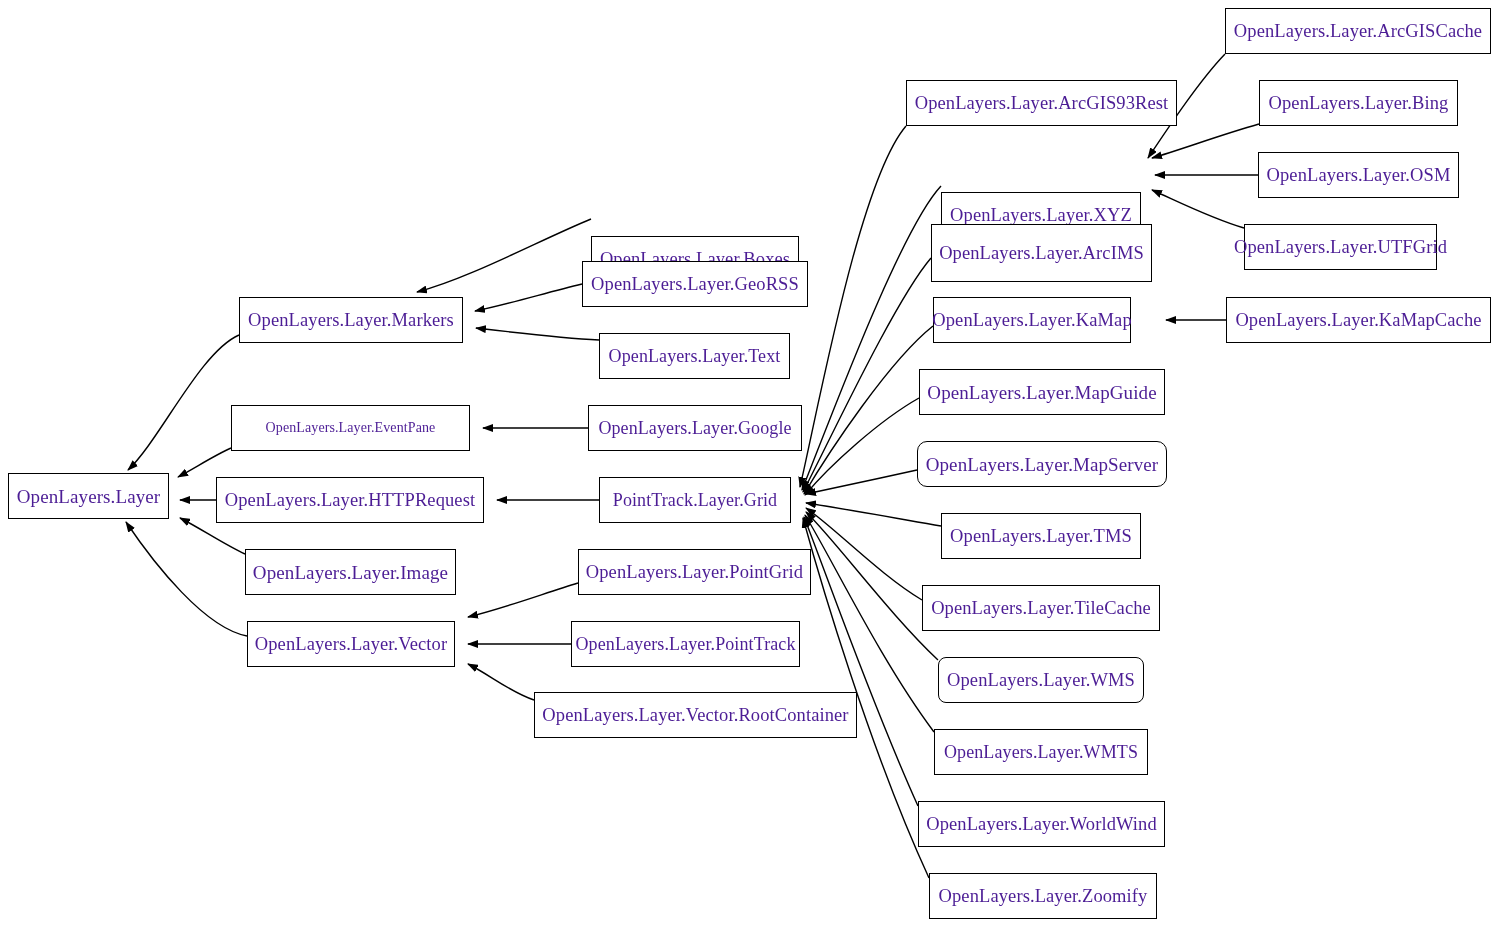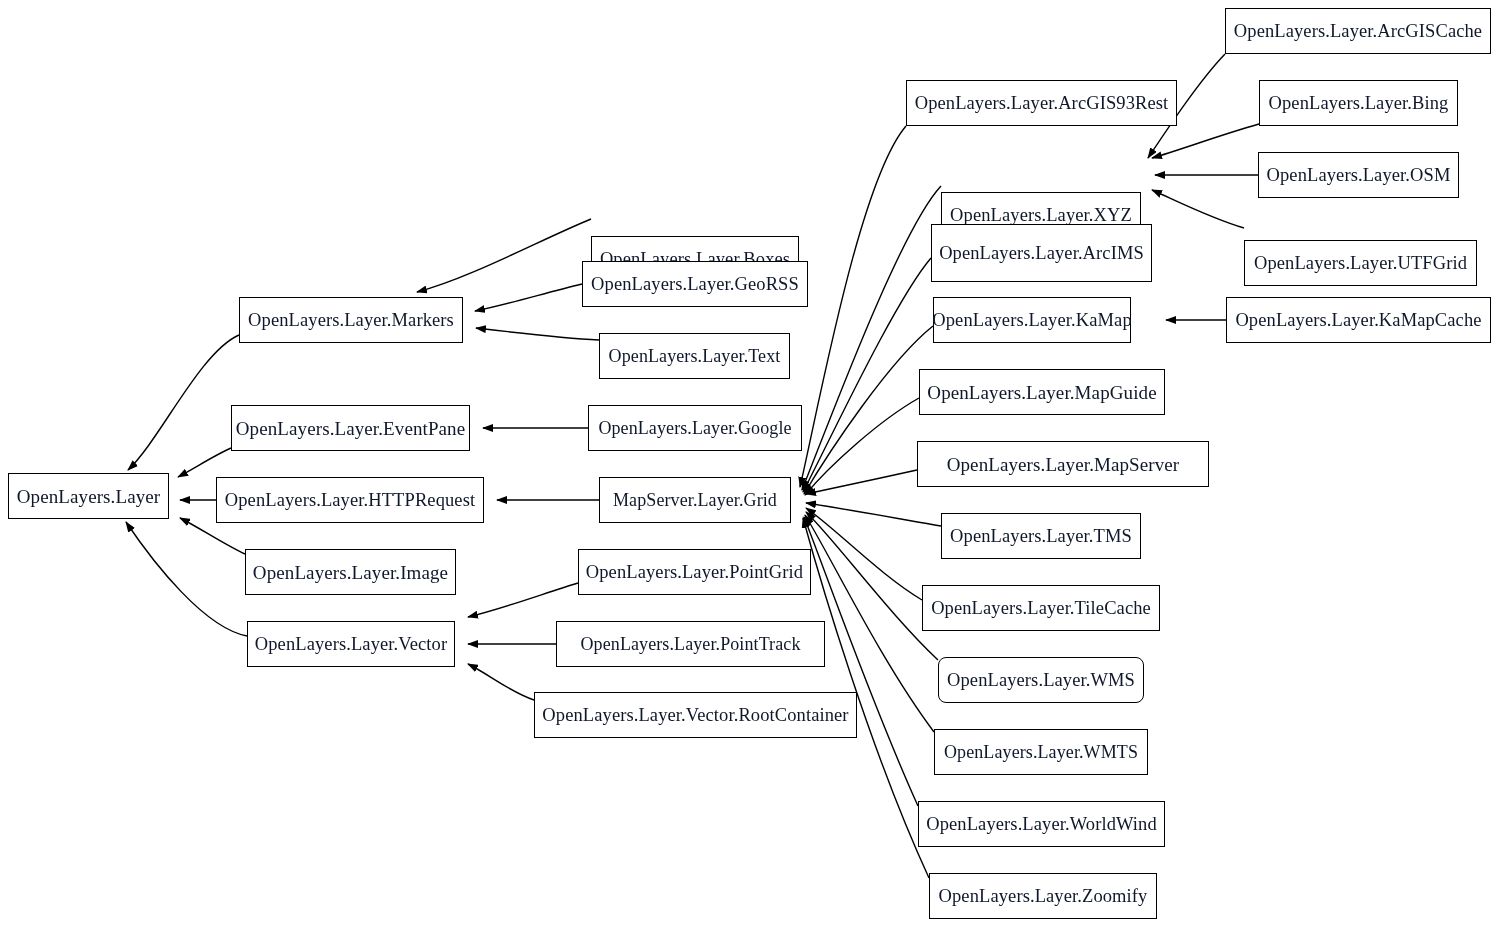--- a/index.html
+++ b/index.html
@@ -26,21 +26,21 @@
   }
   .node {
     position: absolute;
     box-sizing: border-box;
     border: 1px solid #000000;
     background: #ffffff;
     display: flex;
     align-items: center;
     justify-content: center;
     white-space: nowrap;
-    color: #0f172a;
+    color: #4c1d95;
     font-size: 19px;
     line-height: 1;
     letter-spacing: 0.1px;
     z-index: 2;
   }
   .node-label {
     display: block;
     padding: 0 4px;
   }
 </style>
@@ -90,21 +90,21 @@
   </svg>
 
   <div id="nodes-group">
       <div class="node" style="left: 8px; top: 473px; width: 161px; height: 46px;">
         <span class="node-label">OpenLayers.Layer</span>
       </div>
       <div class="node" style="left: 239px; top: 297px; width: 224px; height: 46px;">
         <span class="node-label" style="font-size: 18.5px;">OpenLayers.Layer.Markers</span>
       </div>
       <div class="node" style="left: 231px; top: 405px; width: 239px; height: 46px;">
-        <span class="node-label" style="font-size: 19px;">OpenLayers.Layer.EventPane</span>
+        <span class="node-label" style="font-size: 14px;">OpenLayers.Layer.EventPane</span>
       </div>
       <div class="node" style="left: 216px; top: 477px; width: 268px; height: 46px;">
         <span class="node-label" style="font-size: 18.5px;">OpenLayers.Layer.HTTPRequest</span>
       </div>
       <div class="node" style="left: 245px; top: 549px; width: 211px; height: 46px;">
         <span class="node-label">OpenLayers.Layer.Image</span>
       </div>
       <div class="node" style="left: 247px; top: 621px; width: 208px; height: 46px;">
         <span class="node-label" style="font-size: 18.5px;">OpenLayers.Layer.Vector</span>
       </div>
@@ -114,47 +114,47 @@
       <div class="node" style="left: 582px; top: 261px; width: 226px; height: 46px;">
         <span class="node-label" style="font-size: 18.5px;">OpenLayers.Layer.GeoRSS</span>
       </div>
       <div class="node" style="left: 599px; top: 333px; width: 191px; height: 46px; text-align: center;">
         <span class="node-label" style="font-size: 18px;">OpenLayers.Layer.Text</span>
       </div>
       <div class="node" style="left: 588px; top: 405px; width: 214px; height: 46px;">
         <span class="node-label" style="font-size: 18px;">OpenLayers.Layer.Google</span>
       </div>
       <div class="node" style="left: 599px; top: 477px; width: 192px; height: 46px;">
-        <span class="node-label" style="font-size: 18px;">MapServer.Layer.Grid</span>
+        <span class="node-label" style="font-size: 18px;">PointTrack.Layer.Grid</span>
       </div>
       <div class="node" style="left: 578px; top: 549px; width: 233px; height: 46px;">
         <span class="node-label" style="font-size: 18.5px;">OpenLayers.Layer.PointGrid</span>
       </div>
-      <div class="node" style="left: 556px; top: 621px; width: 269px; height: 46px;">
+      <div class="node" style="left: 571px; top: 621px; width: 229px; height: 46px;">
         <span class="node-label" style="font-size: 18px;">OpenLayers.Layer.PointTrack</span>
       </div>
       <div class="node" style="left: 534px; top: 692px; width: 323px; height: 46px;">
         <span class="node-label" style="font-size: 18.5px;">OpenLayers.Layer.Vector.RootContainer</span>
       </div>
       <div class="node" style="left: 906px; top: 80px; width: 271px; height: 46px;">
         <span class="node-label" style="font-size: 18.5px;">OpenLayers.Layer.ArcGIS93Rest</span>
       </div>
       <div class="node" style="left: 941px; top: 152px; width: 200px; height: 46px; margin-top: 40px;">
         <span class="node-label" style="font-size: 18.5px;">OpenLayers.Layer.XYZ</span>
       </div>
       <div class="node" style="left: 931px; top: 224px; width: 221px; height: 58px;">
         <span class="node-label" style="font-size: 18.5px;">OpenLayers.Layer.ArcIMS</span>
       </div>
       <div class="node" style="left: 933px; top: 297px; width: 198px; height: 46px;">
         <span class="node-label" style="font-size: 18.5px;">OpenLayers.Layer.KaMap</span>
       </div>
       <div class="node" style="left: 919px; top: 369px; width: 246px; height: 46px;">
         <span class="node-label">OpenLayers.Layer.MapGuide</span>
       </div>
-      <div class="node" style="left: 917px; top: 441px; width: 292px; height: 46px;">
+      <div class="node" style="left: 917px; top: 441px; width: 250px; height: 46px; border-radius: 10px;">
         <span class="node-label">OpenLayers.Layer.MapServer</span>
       </div>
       <div class="node" style="left: 941px; top: 513px; width: 200px; height: 46px;">
         <span class="node-label" style="font-size: 18.5px;">OpenLayers.Layer.TMS</span>
       </div>
       <div class="node" style="left: 922px; top: 585px; width: 238px; height: 46px;">
         <span class="node-label" style="font-size: 18.5px;">OpenLayers.Layer.TileCache</span>
       </div>
       <div class="node" style="left: 938px; top: 657px; width: 206px; height: 46px; border-radius: 8px;">
         <span class="node-label" style="font-size: 18.5px;">OpenLayers.Layer.WMS</span>
@@ -170,21 +170,21 @@
       </div>
       <div class="node" style="left: 1225px; top: 8px; width: 266px; height: 46px;">
         <span class="node-label" style="font-size: 18.5px;">OpenLayers.Layer.ArcGISCache</span>
       </div>
       <div class="node" style="left: 1259px; top: 80px; width: 199px; height: 46px;">
         <span class="node-label" style="font-size: 18.5px;">OpenLayers.Layer.Bing</span>
       </div>
       <div class="node" style="left: 1258px; top: 152px; width: 201px; height: 46px;">
         <span class="node-label" style="font-size: 18.5px;">OpenLayers.Layer.OSM</span>
       </div>
-      <div class="node" style="left: 1244px; top: 240px; width: 233px; height: 46px;">
+      <div class="node" style="left: 1244px; top: 224px; width: 193px; height: 46px;">
         <span class="node-label" style="font-size: 18.5px;">OpenLayers.Layer.UTFGrid</span>
       </div>
       <div class="node" style="left: 1226px; top: 297px; width: 265px; height: 46px; justify-content: center;">
         <span class="node-label" style="font-size: 18.5px;">OpenLayers.Layer.KaMapCache</span>
       </div>
     </div>
 
 </div>
 
 </body></html>

